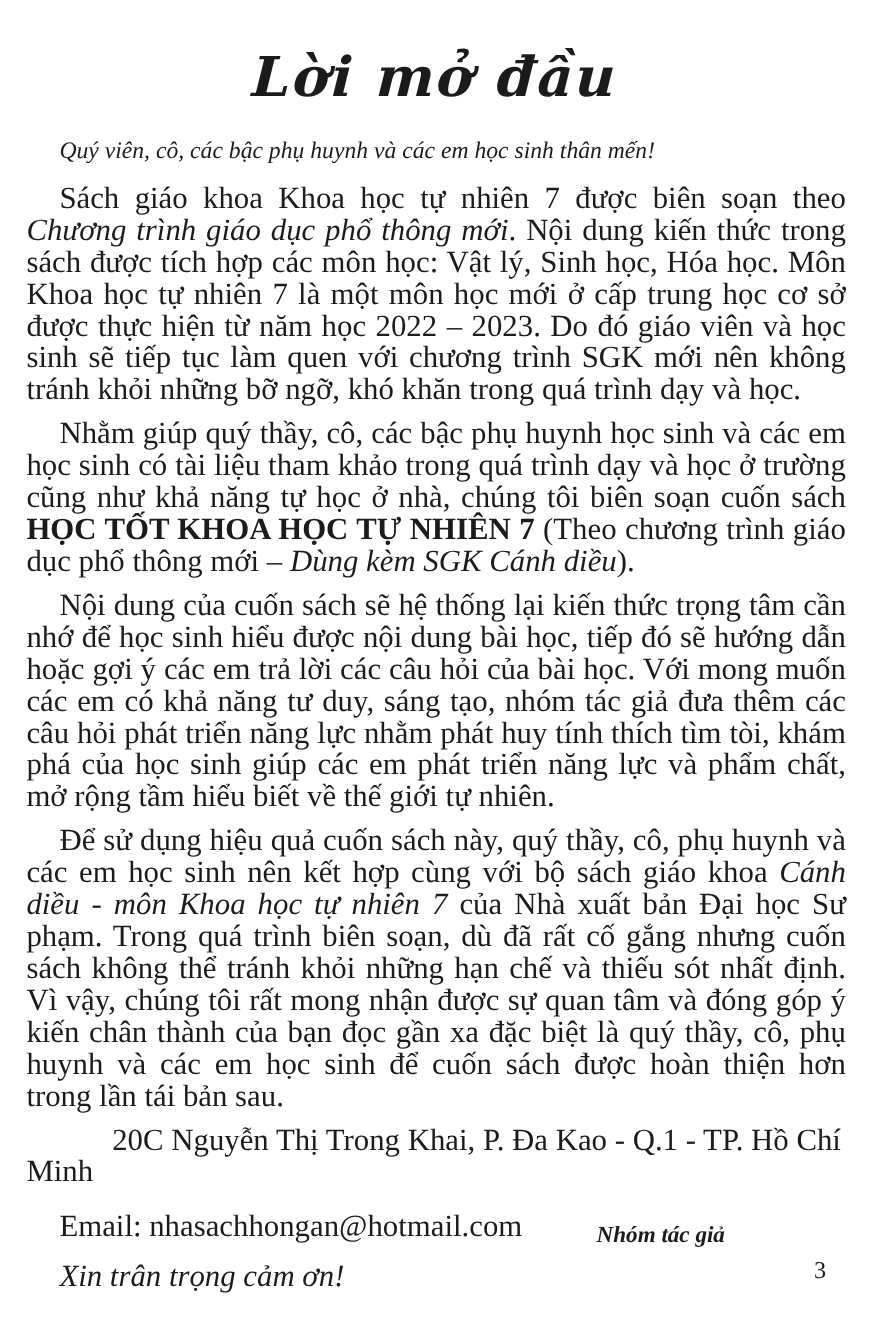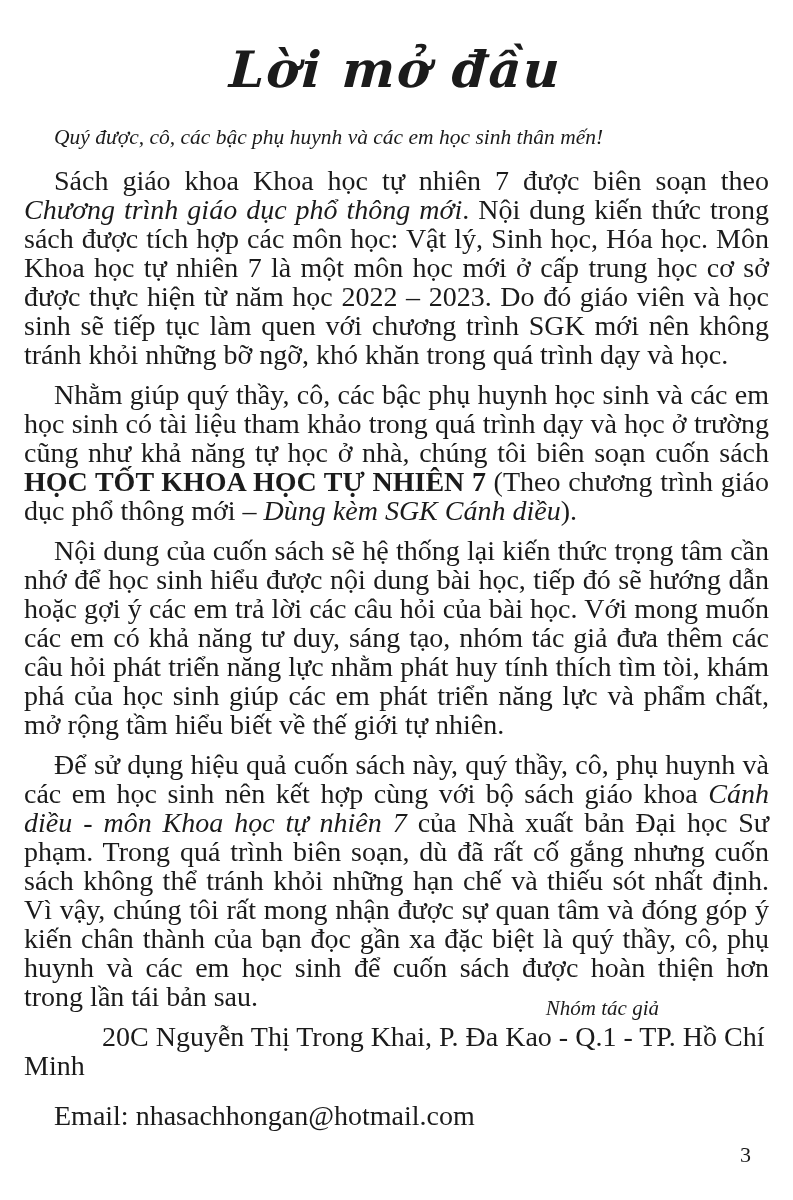--- a/index.html
+++ b/index.html
@@ -41,46 +41,47 @@
   }
   .para.contact { text-align: left; margin-bottom: 16px; }
   .para.address { text-indent: 78px; text-align: left; margin-bottom: 16px; }
   .para.email { text-align: left; margin-bottom: 16px; margin-top: 21px; }
   .para.thanks { font-style: italic; text-align: left; }
   .run-normal { font-style: normal; font-weight: normal; }
   .run-italic { font-style: italic; }
   .run-bold { font-weight: bold; font-family: Liberation Serif, serif; }
   .signature {
     position: absolute;
-    top: 996px;
+    top: 1110px;
     right: 134px;
     font-size: 21px;
-    font-weight: normal;
+    font-weight: bold;
     font-style: italic;
     margin-left: 40px;
   }
   .page-number {
     position: absolute;
     bottom: 32px;
     right: 42px;
     font-size: 22px;
   }
 </style>
 </head>
 <body>
 
 <div class="page">
   <h1 class="title">Lời mở đầu</h1>
 
   <div class="body-text">
-      <p class="para greeting"><span class="run-italic">Quý được, cô, các bậc phụ huynh và các em học sinh thân mến!</span></p>
+      <p class="para greeting"><span class="run-italic">Quý viên, cô, các bậc phụ huynh và các em học sinh thân mến!</span></p>
       <p class="para body"><span class="run-normal">Sách giáo khoa Khoa học tự nhiên 7 được biên soạn theo </span><span class="run-italic">Chương trình giáo dục phổ thông mới</span><span class="run-normal">. Nội dung kiến thức trong sách được tích hợp các môn học: Vật lý, Sinh học, Hóa học. Môn Khoa học tự nhiên 7 là một môn học mới ở cấp trung học cơ sở được thực hiện từ năm học 2022 – 2023. Do đó giáo viên và học sinh sẽ tiếp tục làm quen với chương trình SGK mới nên không tránh khỏi những bỡ ngỡ, khó khăn trong quá trình dạy và học.</span></p>
       <p class="para body"><span class="run-normal">Nhằm giúp quý thầy, cô, các bậc phụ huynh học sinh và các em học sinh có tài liệu tham khảo trong quá trình dạy và học ở trường cũng như khả năng tự học ở nhà, chúng tôi biên soạn cuốn sách </span><span class="run-bold">HỌC TỐT KHOA HỌC TỰ NHIÊN 7</span><span class="run-normal"> (Theo chương trình giáo dục phổ thông mới – </span><span class="run-italic">Dùng kèm SGK Cánh diều</span><span class="run-normal">).</span></p>
       <p class="para body"><span class="run-normal">Nội dung của cuốn sách sẽ hệ thống lại kiến thức trọng tâm cần nhớ để học sinh hiểu được nội dung bài học, tiếp đó sẽ hướng dẫn hoặc gợi ý các em trả lời các câu hỏi của bài học. Với mong muốn các em có khả năng tư duy, sáng tạo, nhóm tác giả đưa thêm các câu hỏi phát triển năng lực nhằm phát huy tính thích tìm tòi, khám phá của học sinh giúp các em phát triển năng lực và phẩm chất, mở rộng tầm hiểu biết về thế giới tự nhiên.</span></p>
       <p class="para body"><span class="run-normal">Để sử dụng hiệu quả cuốn sách này, quý thầy, cô, phụ huynh và các em học sinh nên kết hợp cùng với bộ sách giáo khoa </span><span class="run-italic">Cánh diều - môn Khoa học tự nhiên 7</span><span class="run-normal"> của Nhà xuất bản Đại học Sư phạm. Trong quá trình biên soạn, dù đã rất cố gắng nhưng cuốn sách không thể tránh khỏi những hạn chế và thiếu sót nhất định. Vì vậy, chúng tôi rất mong nhận được sự quan tâm và đóng góp ý kiến chân thành của bạn đọc gần xa đặc biệt là quý thầy, cô, phụ huynh và các em học sinh để cuốn sách được hoàn thiện hơn trong lần tái bản sau.</span></p>
       <p class="para address"><span class="run-normal">20C Nguyễn Thị Trong Khai, P. Đa Kao - Q.1 - TP. Hồ Chí Minh</span></p>
       <p class="para email"><span class="run-normal">Email: nhasachhongan@hotmail.com</span></p>
+      <p class="para thanks"><span class="run-italic">Xin trân trọng cảm ơn!</span></p>
     </div>
 
   <div class="signature">Nhóm tác giả</div>
 
   <div class="page-number">3</div>
 </div>
 
 </body></html>

